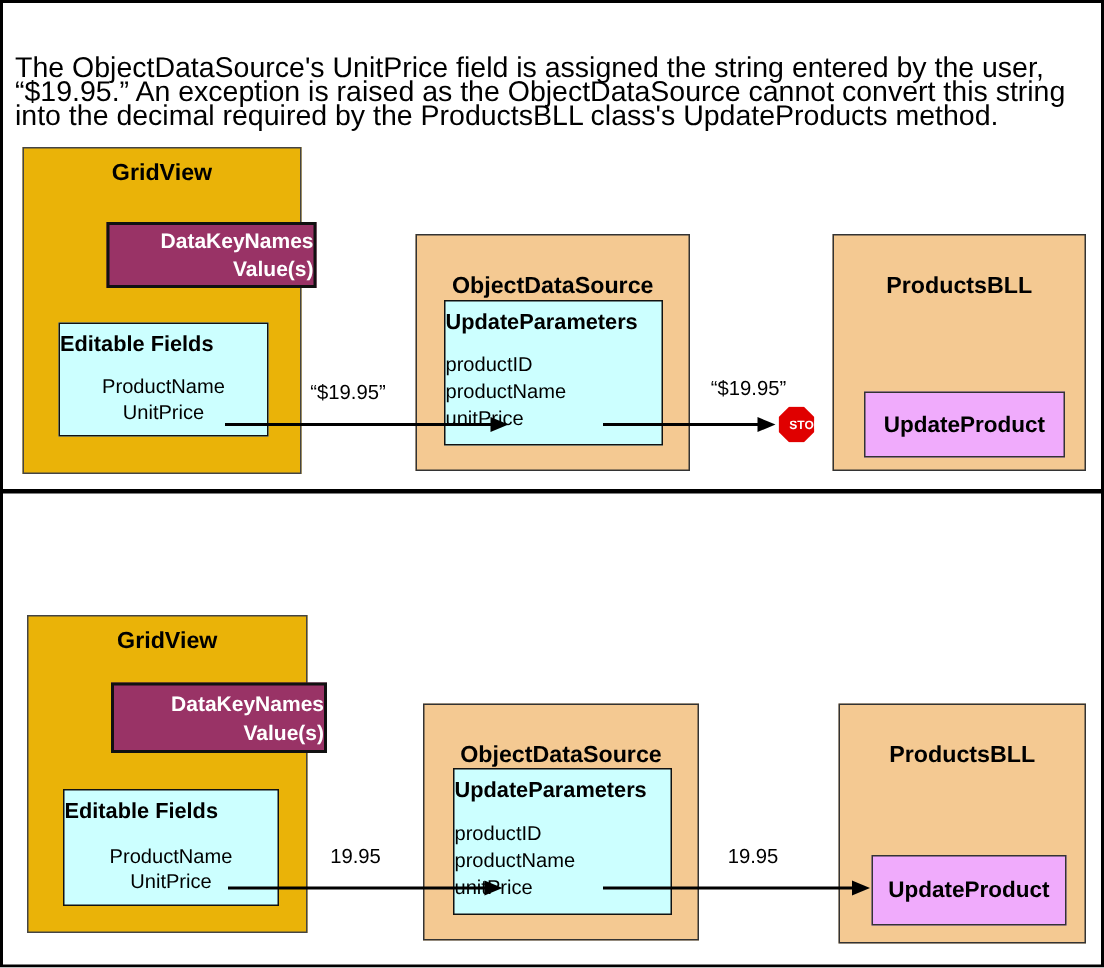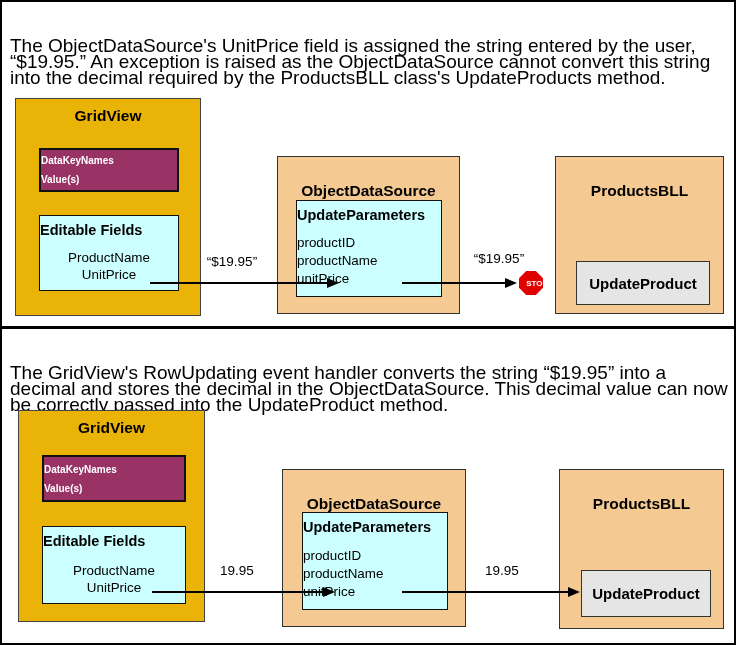--- a/index.html
+++ b/index.html
@@ -9,31 +9,31 @@
     font-family:"Liberation Sans","DejaVu Sans",sans-serif;color:#000;
     overflow:hidden;
   }
   .abs{position:absolute;box-sizing:border-box;}
   .panel-title{font-size:23px;font-weight:bold;letter-spacing:-0.5px;white-space:nowrap;}
   .desc{font-size:19px;line-height:16px;}
   .divider{left:0;width:732px;height:3px;background:#000;}
   .gridview{background:#eab308;border:1px solid #444;}
   .gv-title{font-size:15.5px;font-weight:bold;text-align:center;margin-top:8px;}
   .datakey{background:#993366;border:2px solid #111;color:#fff;
-    display:flex;flex-direction:column;justify-content:center;align-items:flex-start;
-    font-size:10px;font-weight:bold;line-height:19px;text-align:center;}
+    display:flex;flex-direction:column;justify-content:center;align-items:flex-end;
+    font-size:14px;font-weight:bold;line-height:19px;text-align:center;margin-left:32px;}
   .cyanbox{background:#ccffff;border:1px solid #111;}
   .inner-title{font-size:14.5px;font-weight:bold;margin-top:6px;}
   .field-list{position:absolute;bottom:7px;left:0;right:0;text-align:center;
     font-size:13.4px;line-height:17px;}
   .param-list{position:absolute;bottom:8px;left:0;right:0;
     font-size:13.4px;line-height:18px;}
   .comp{background:#f4c992;border:1px solid #333;}
   .comp-title{font-size:15.5px;font-weight:bold;text-align:center;margin-top:25px;}
-  .method{background:#e5e5e5;border:1px solid #333;
+  .method{background:#f0abfc;border:1px solid #333;
     display:flex;align-items:center;justify-content:center;
     font-size:15px;font-weight:bold;}
   .hline{height:2px;background:#000;z-index:5;}
   .ahead{width:0;height:0;border-top:5px solid transparent;border-bottom:5px solid transparent;
     border-left:12px solid #000;z-index:5;}
   .arrow-label{font-size:13.5px;text-align:center;z-index:4;}
   .stop{width:28px;height:28px;z-index:6;}
   .stop-outer{position:absolute;inset:0;background:#fff;
     clip-path:polygon(30% 0,70% 0,100% 30%,100% 70%,70% 100%,30% 100%,0 70%,0 30%);}
   .stop-inner{position:absolute;inset:2px;background:#e00000;
@@ -89,21 +89,20 @@
   <div class="abs ahead" style="left:503px;top:276px;"></div>
 
   <div class="abs stop" style="left:515px;top:267px;">
     <div class="stop-outer"></div>
     <div class="stop-inner"></div>
     <span class="stop-text">STOP</span>
   </div>
 
   <div class="abs divider" style="top:324px;"></div>
 
-  <div class="abs desc" style="left:8px;top:363px;width:720px;">The GridView's RowUpdating event handler converts the string “$19.95” into a decimal and stores the decimal in the ObjectDataSource. This decimal value can now be correctly passed into the UpdateProduct method.</div>
 
   <div class="abs gridview" style="left:16px;top:408px;width:187px;height:212px;">
     <div class="gv-title">GridView</div>
     <div class="abs datakey" style="left:23px;top:44px;width:144px;height:47px;">
       <div>DataKeyNames</div>
       <div>Value(s)</div>
     </div>
     <div class="abs cyanbox" style="left:23px;top:115px;width:144px;height:78px;">
       <div class="inner-title">Editable Fields</div>
       <div class="field-list">

